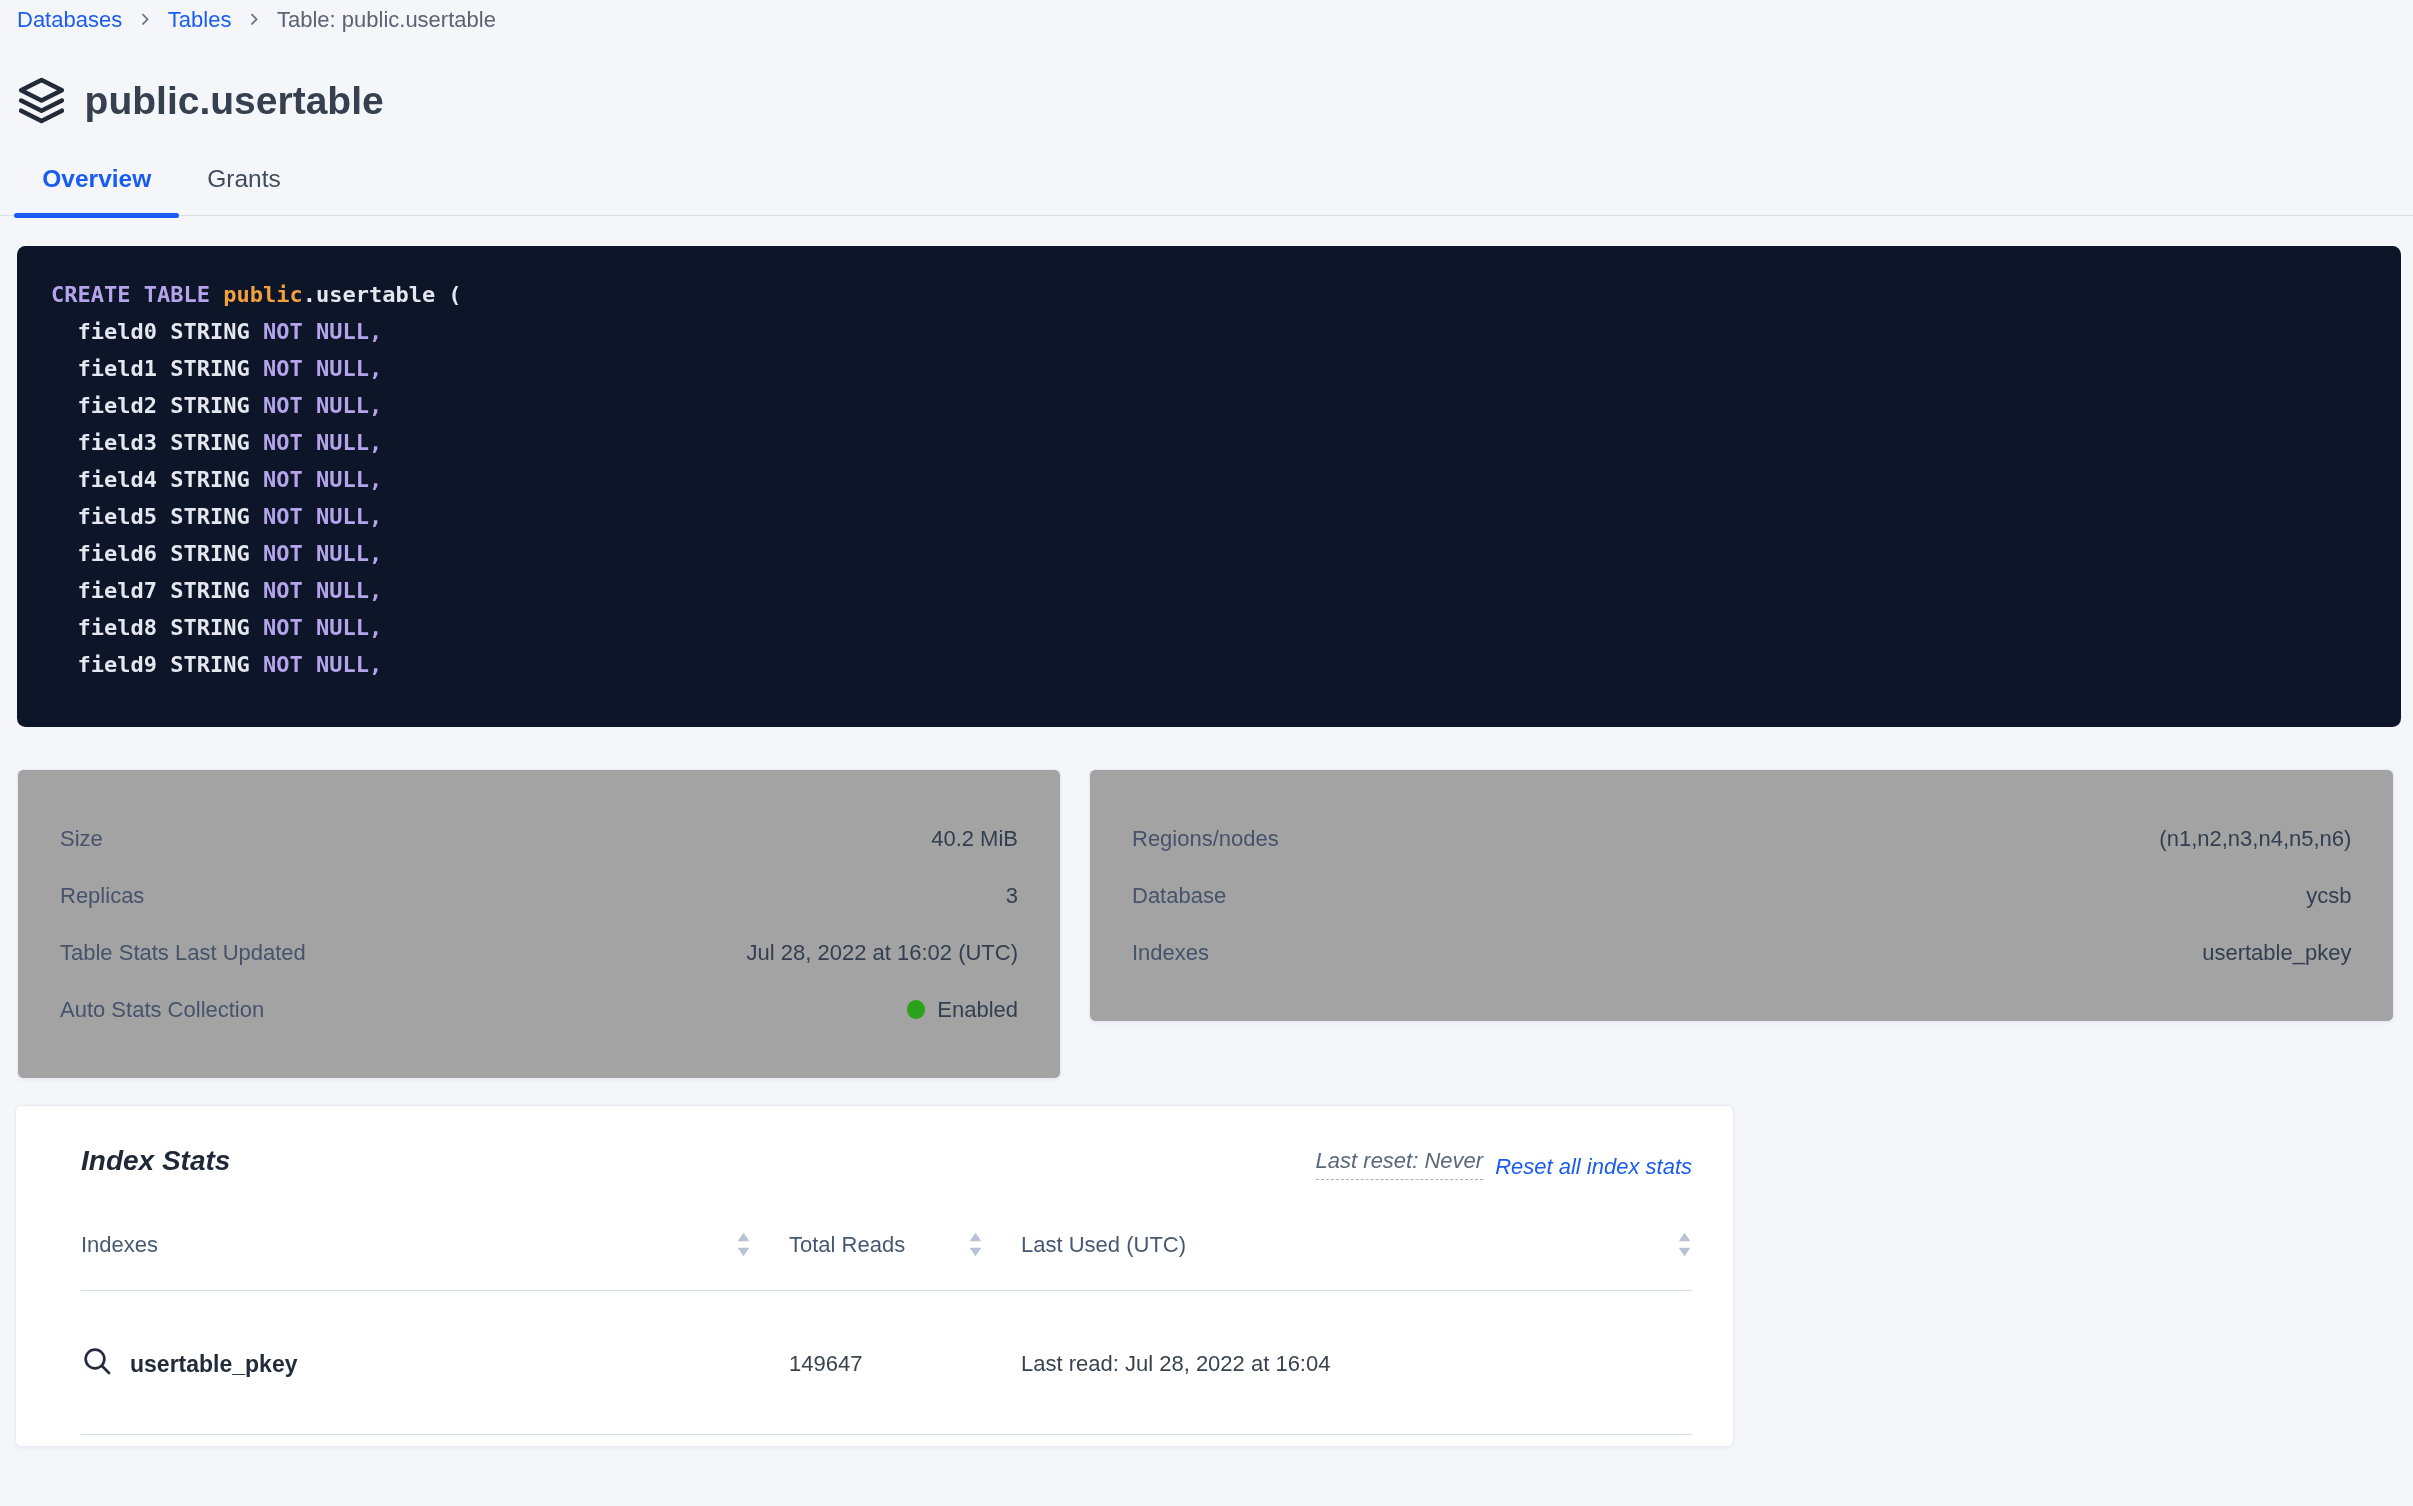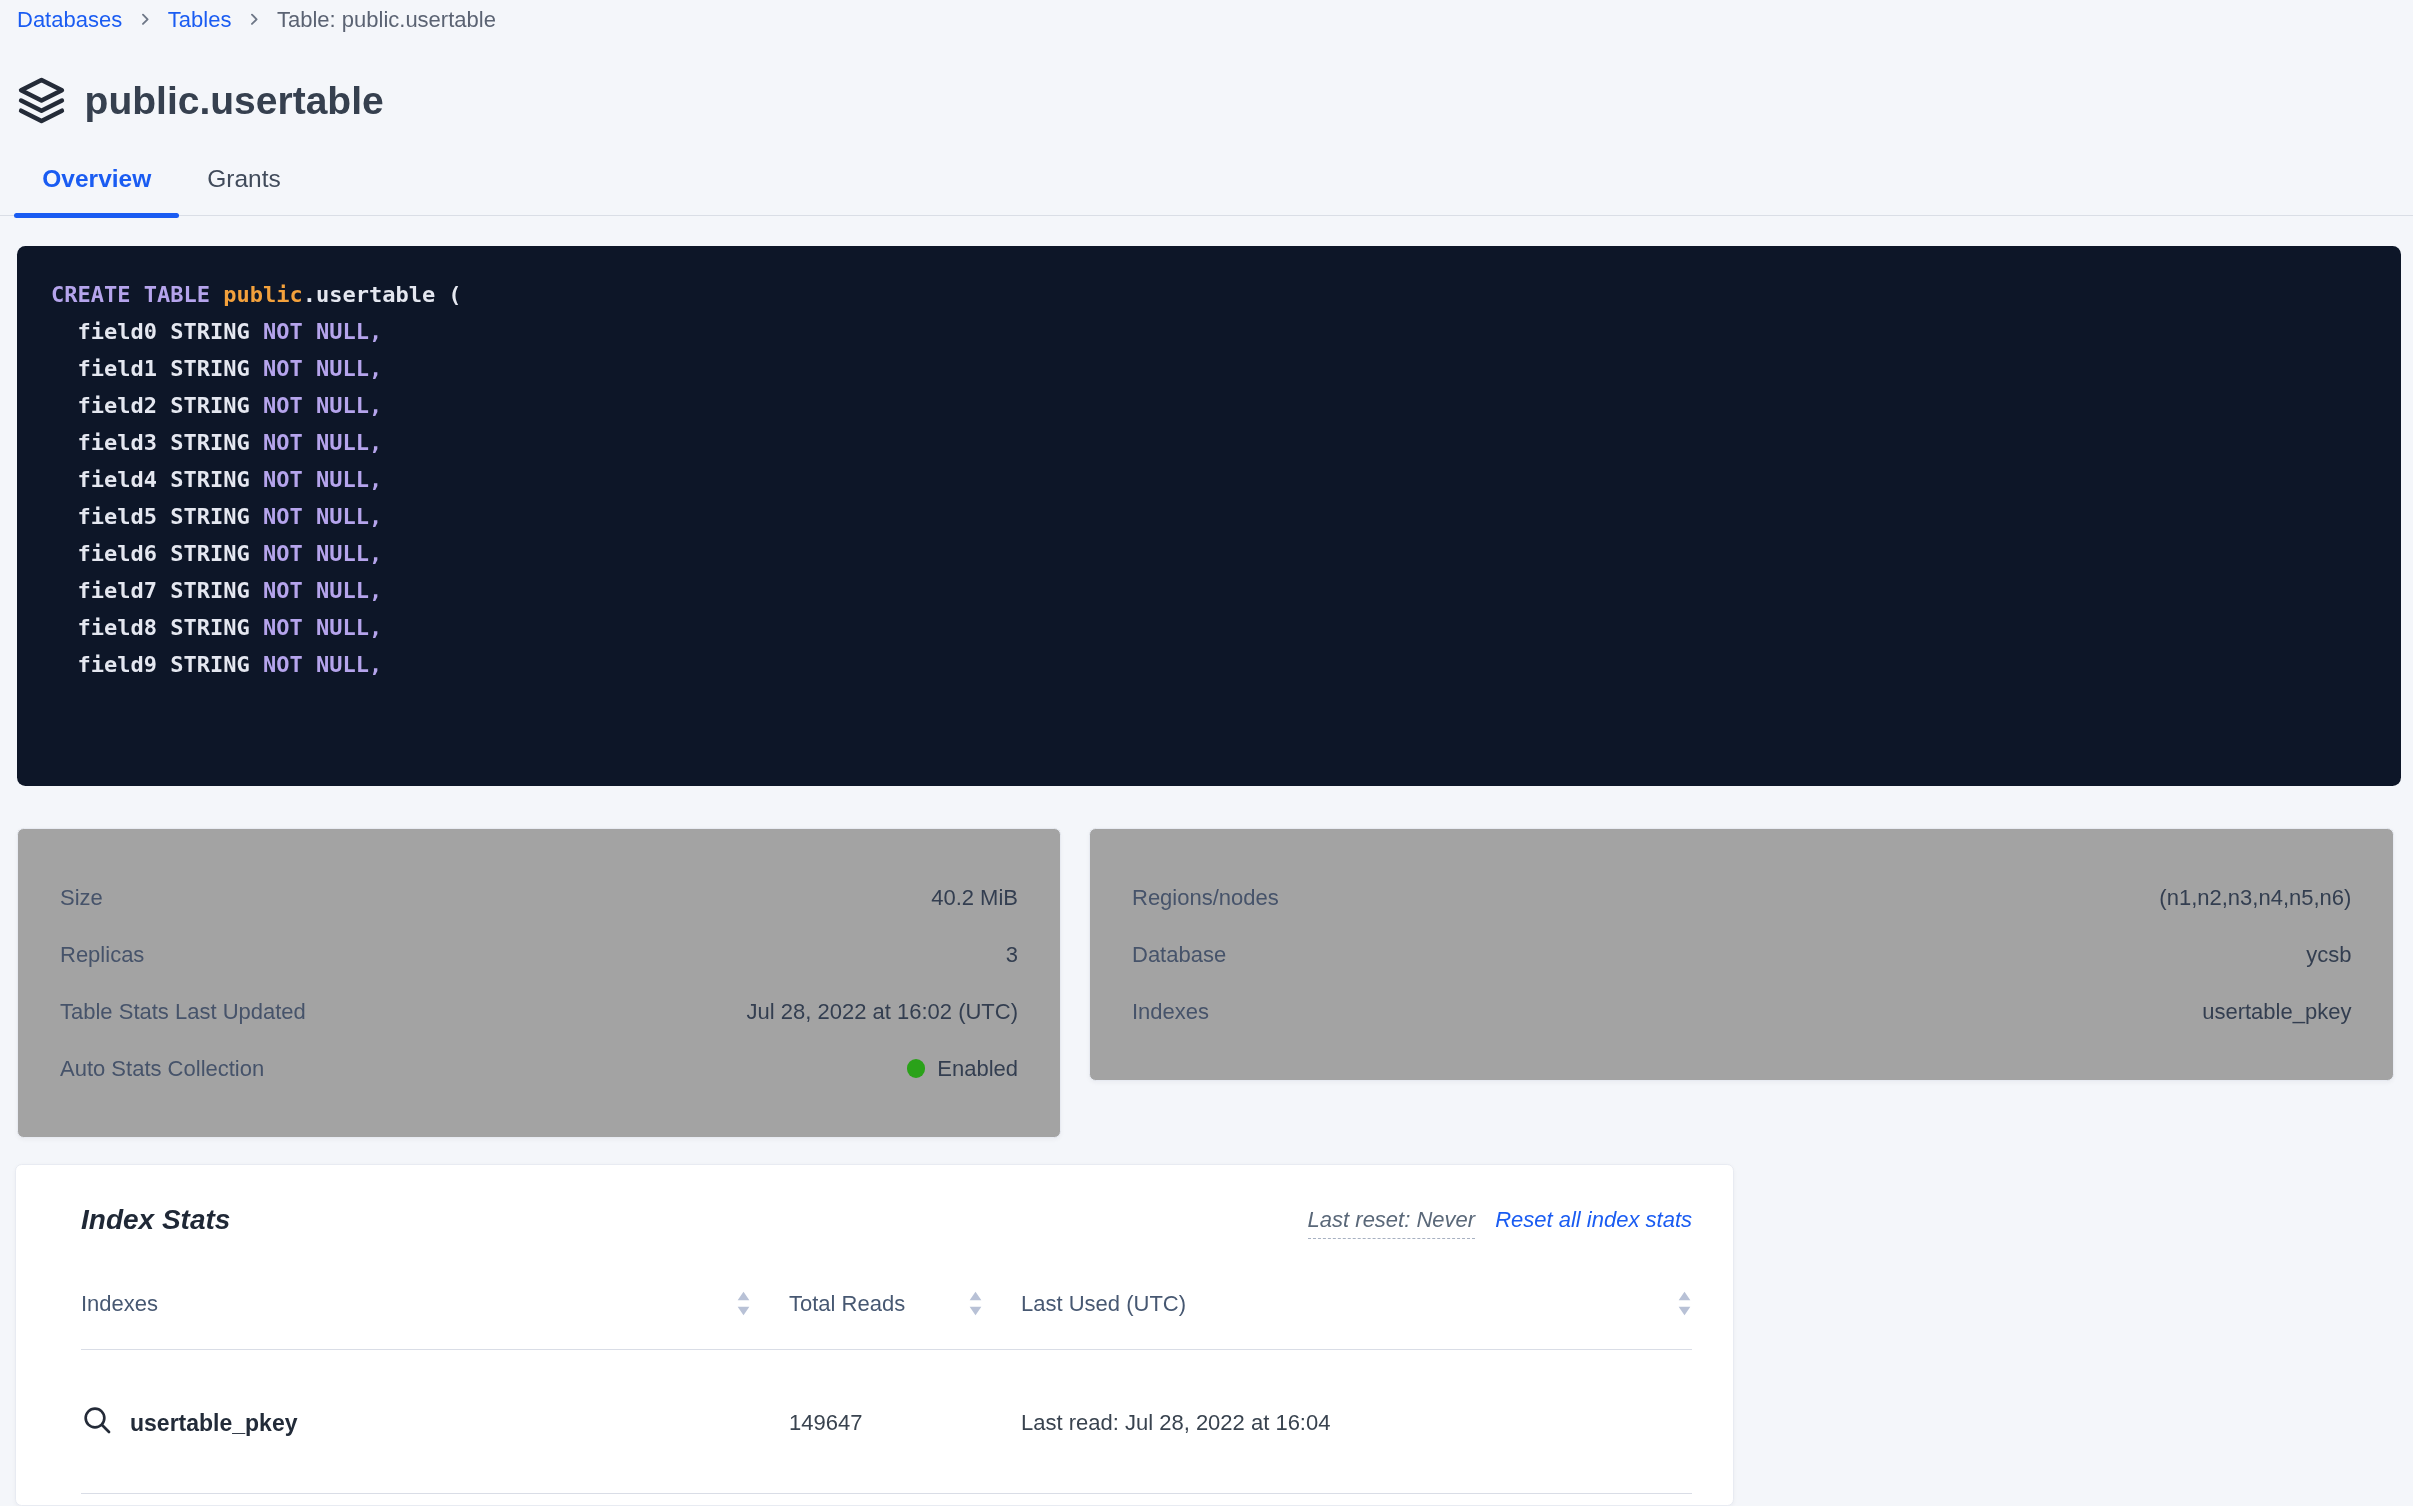--- a/index.html
+++ b/index.html
@@ -46,21 +46,21 @@
   .tab.active::after {
     content:"";
     position:absolute; left:0; right:0; bottom:-3.4px;
     height:5.9px; border-radius:3.4px;
     background:#1a5cf2;
   }
 
   
   .code-block {
     margin:30px 11.8px 0 17px;
-    height:540px;
+    height:481px;
     background:#0d1628;
     border-radius:8.4px;
     padding:30px 0 0 34px;
     overflow:hidden;
   }
   .code-line {
     font-family:"DejaVu Sans Mono", monospace;
     font-weight:700;
     font-size:22px; line-height:37px;
     white-space:pre;
@@ -93,21 +93,21 @@
     margin:26px 17px 0 15px;
     width:1719px; height:342px;
     background:#ffffff;
     border:0.8px solid #e8ebf2;
     border-radius:6.7px;
     box-shadow:0 1.7px 4.2px rgba(20,30,60,0.04);
     padding:39px 41px 0 65px;
   }
   .index-head { display:flex; justify-content:space-between; align-items:flex-start;font-style:italic; }
   .index-title { font-size:28px; font-weight:700; color:#1f2836; }
-  .head-right { display:flex; align-items:flex-start; gap:20px; margin-top:3.4px; }
+  .head-right { display:flex; align-items:flex-end; gap:12px; margin-top:3.4px; }
   .last-reset {
     font-size:22px; color:#5a6879;
     border-bottom:1.7px dashed #a7b1c2;
     padding-bottom:5px;
   }
   .reset-link { font-size:22px; color:#1a5cf2; font-weight:500; cursor:pointer; }
 
   .tbl-head {
     margin-top:51px;
     display:grid; grid-template-columns:708px 232px 1fr;

